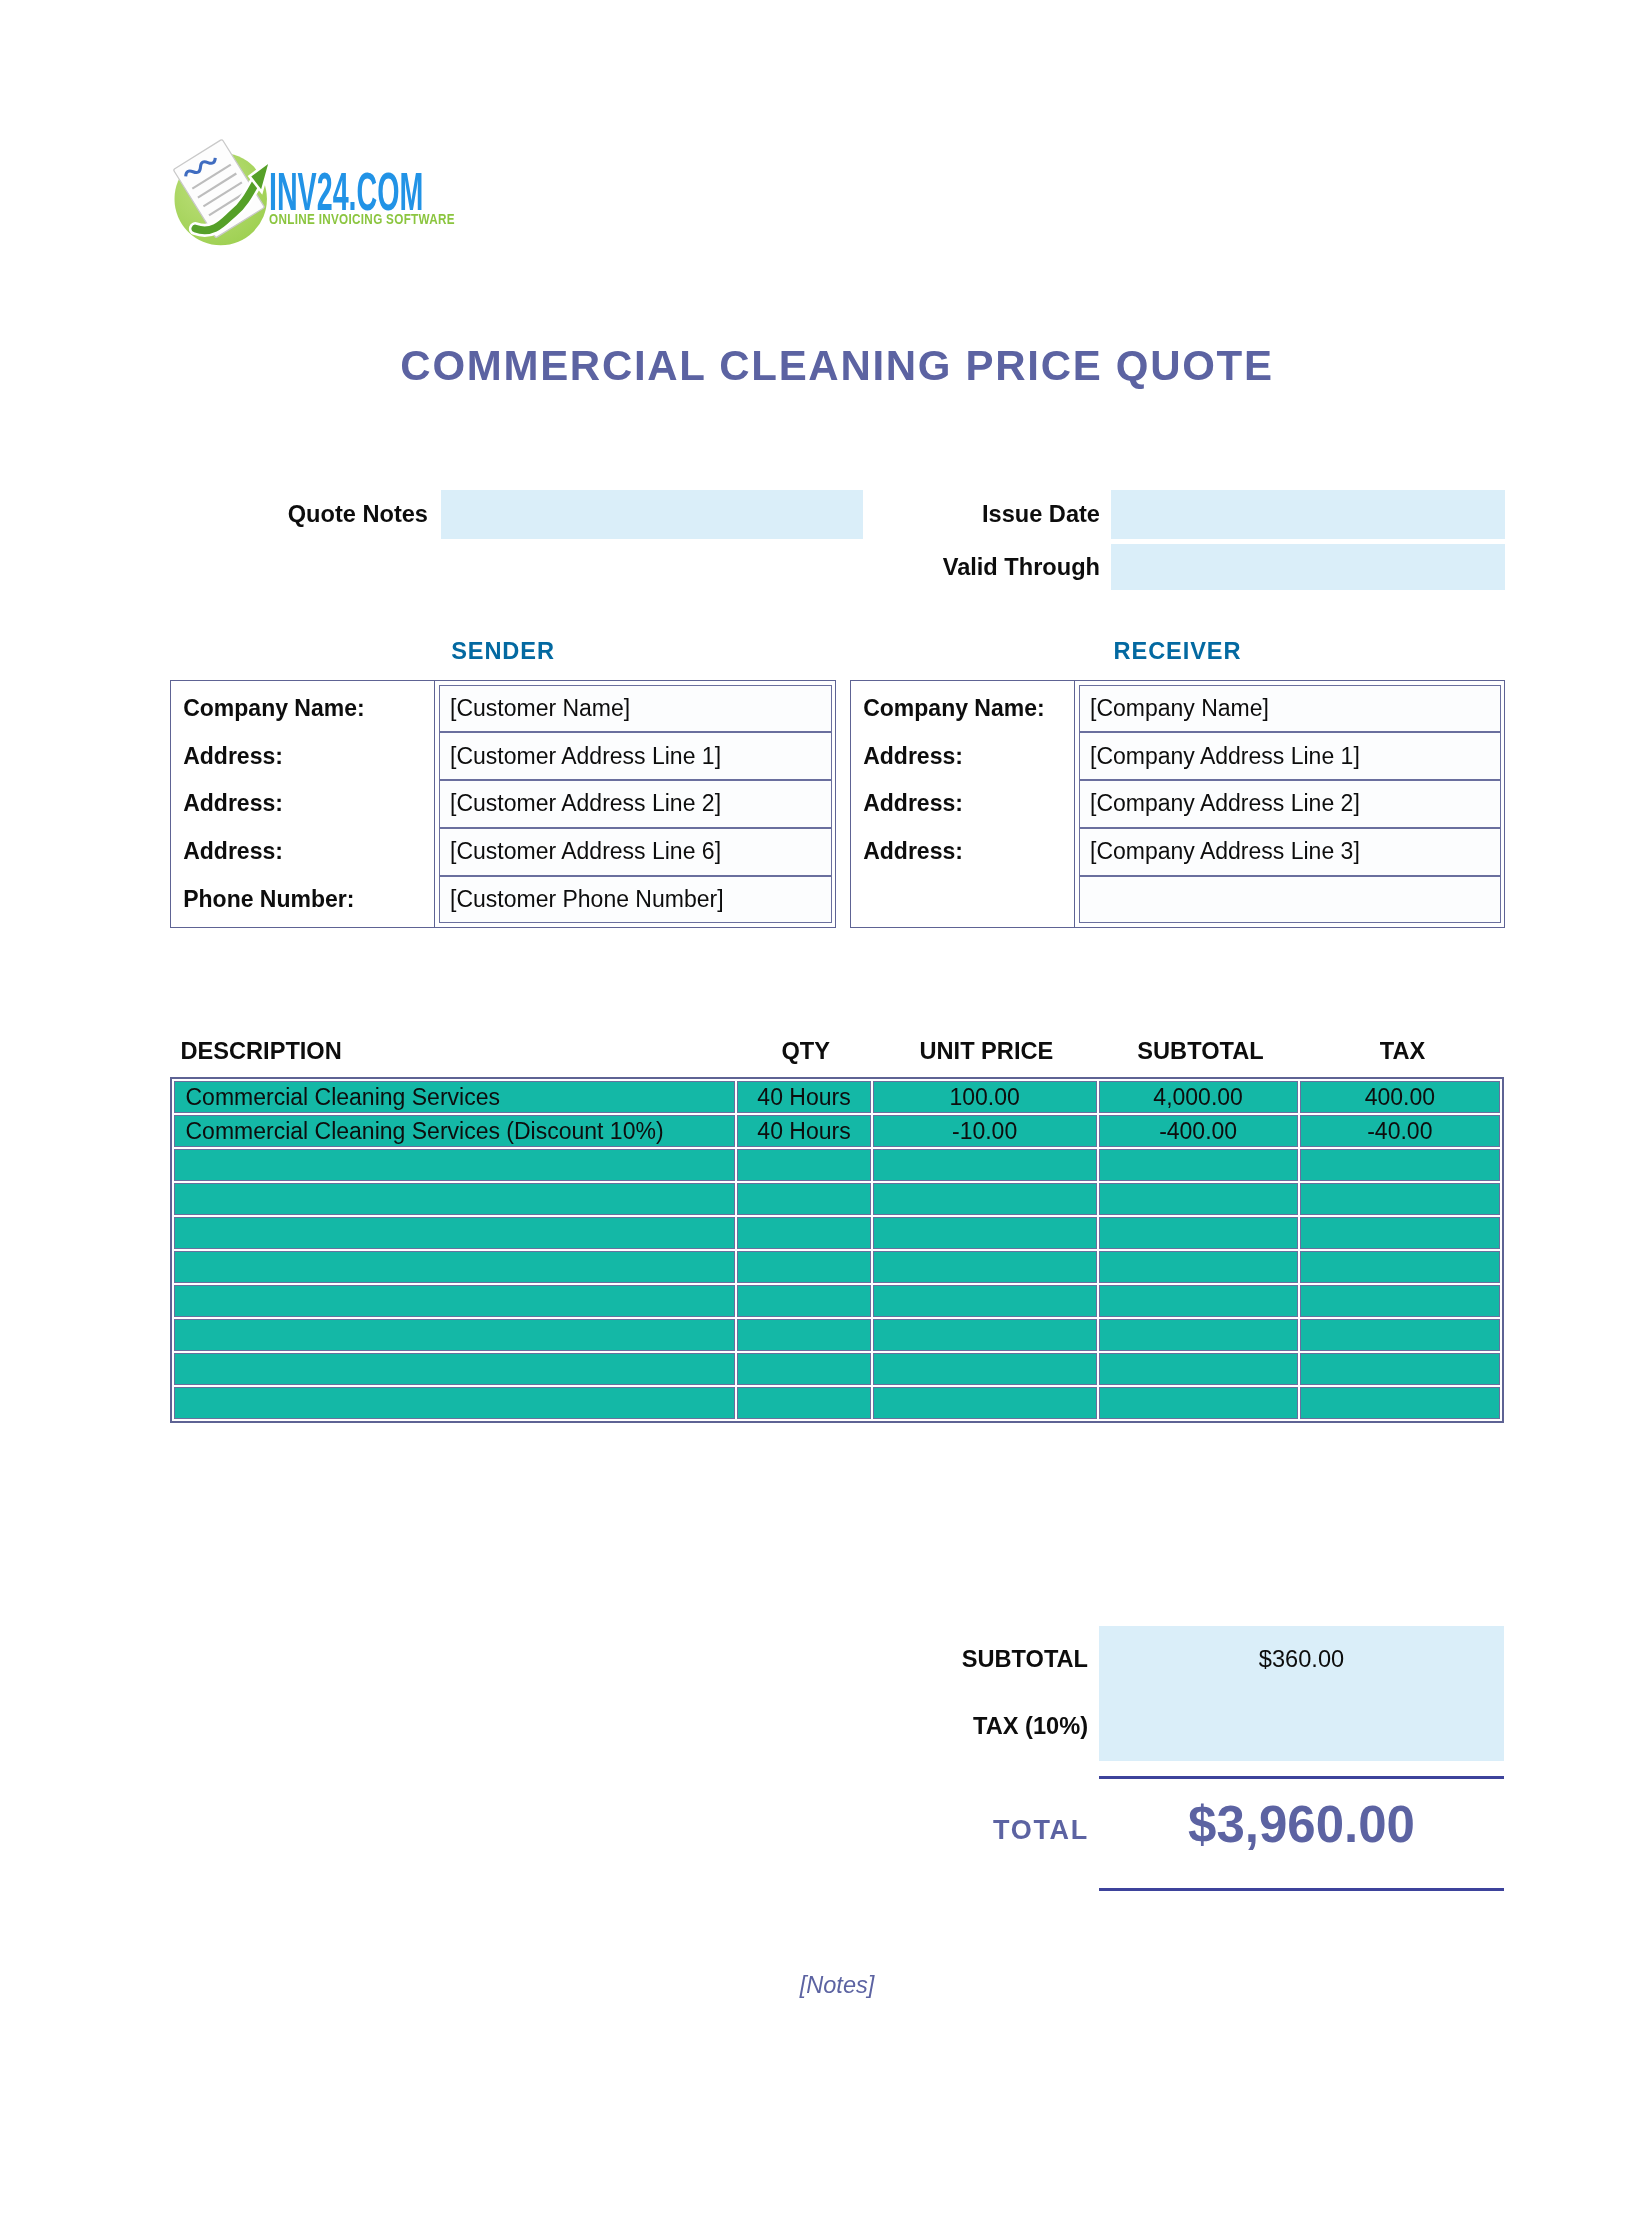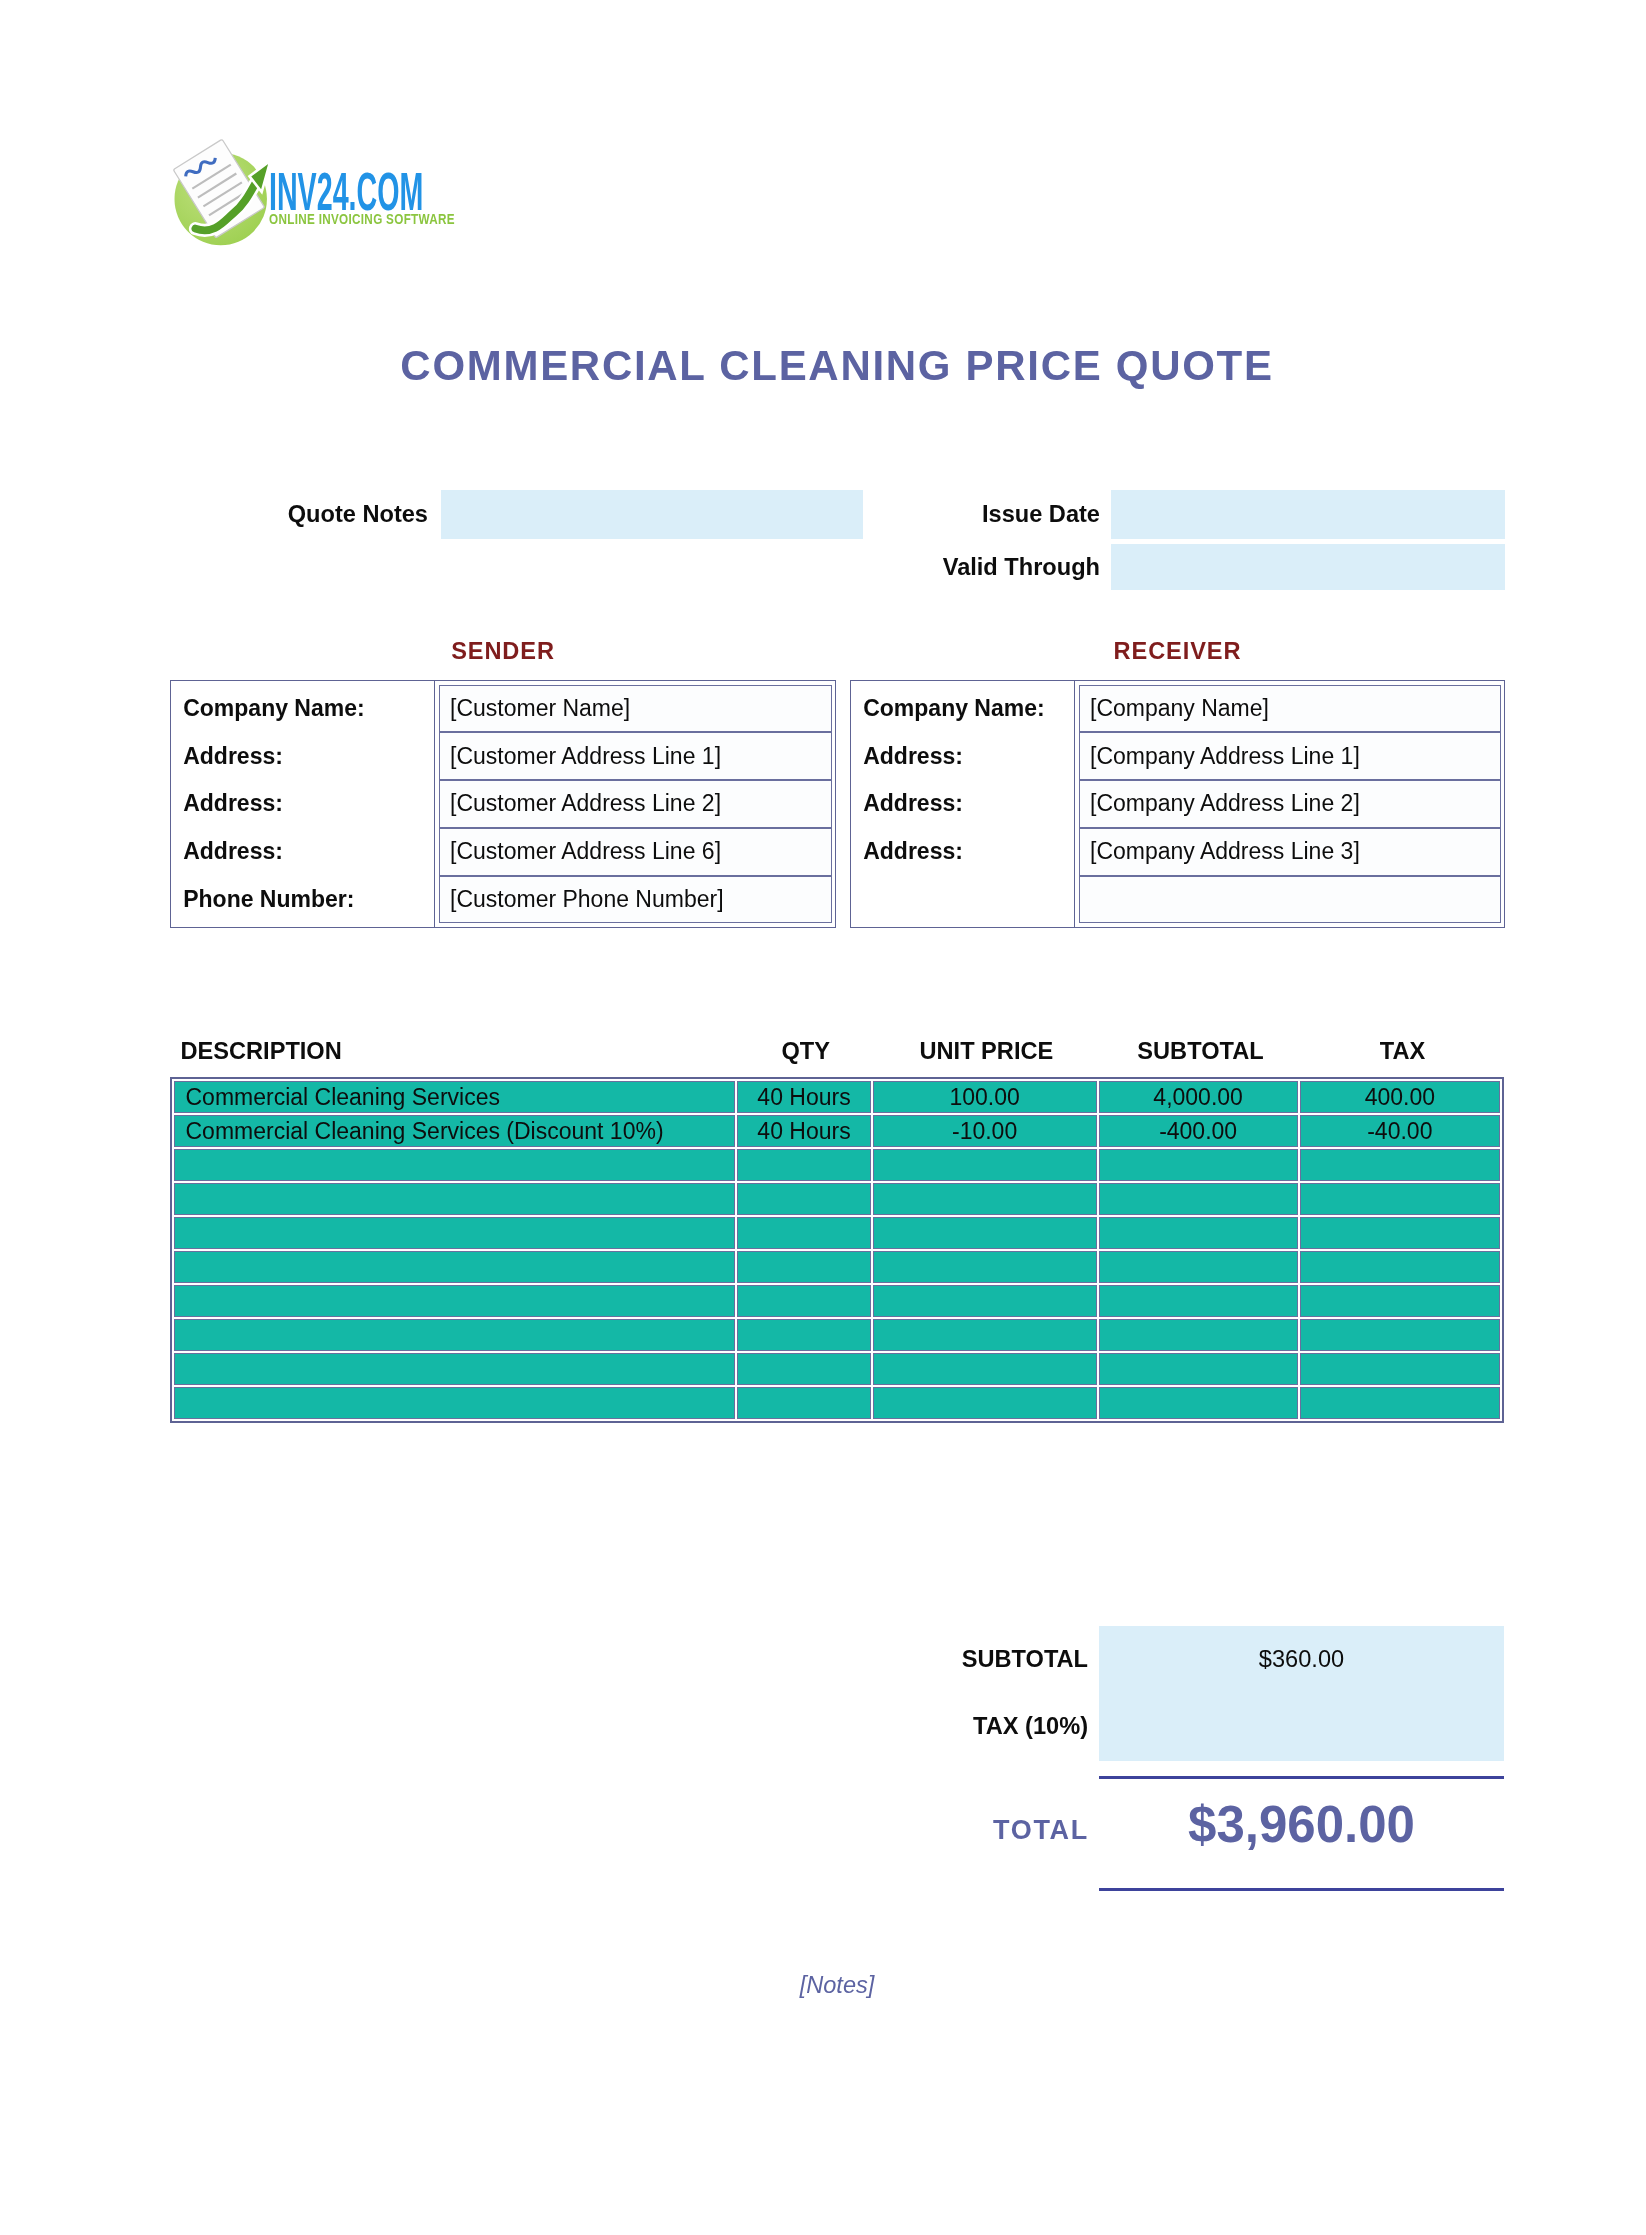--- a/index.html
+++ b/index.html
@@ -24,21 +24,21 @@
   .lbl-quote { left:170px; top:490px; width:258px; }
   .lbl-issue { left:838px; top:490px; width:262px; }
   .lbl-valid { left:838px; top:544px; width:262px; height:46px; line-height:46px; }
   .meta-input { position:absolute; background:#daeef9; font-size:23px; line-height:49px; padding:0 10.5px; }
   .inp-quote { left:441px; top:490px; width:422px; height:49px; }
   .inp-issue { left:1111px; top:490px; width:394px; height:49px; }
   .inp-valid { left:1111px; top:544px; width:394px; height:46px; line-height:46px; }
 
   
   .party-heading { position:absolute; top:638px; text-align:center; font-size:23.6px; font-weight:bold;
-                   letter-spacing:0.9px; color:#7f1d1d; }
+                   letter-spacing:0.9px; color:#0369a1; }
   .hd-sender { left:170px; width:666px; }
   .hd-receiver { left:850px; width:655px; }
   .party { position:absolute; top:680px; height:248px; border:1.7px solid #5e6394; display:flex; background:#fff;justify-content:space-between; }
   .party-sender { left:170px; width:666px; }
   .party-receiver { left:850px; width:655px; }
   .party .labels { border-right:1.7px solid #5e6394; display:flex; flex-direction:column; padding:3.5px 0; }
   .party-sender .labels { width:264px; }
   .party-receiver .labels { width:224px; }
   .party .labels .lbl { flex:1; display:flex; align-items:center; padding-left:12.2px;
                         font-size:23px; font-weight:bold; color:#0d0d0d; }

